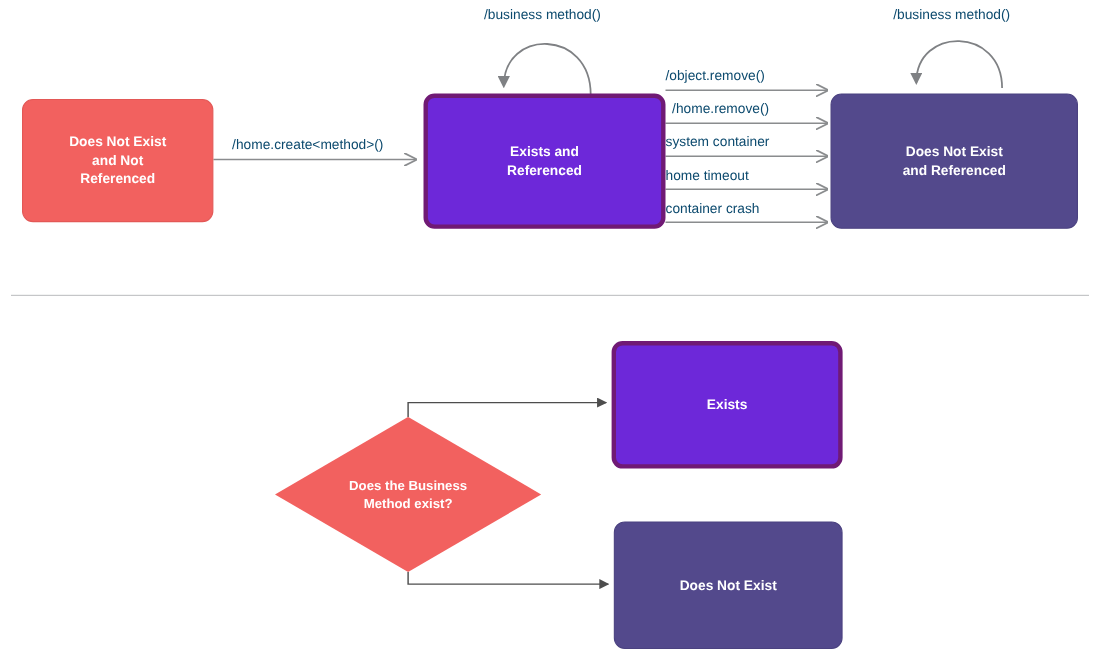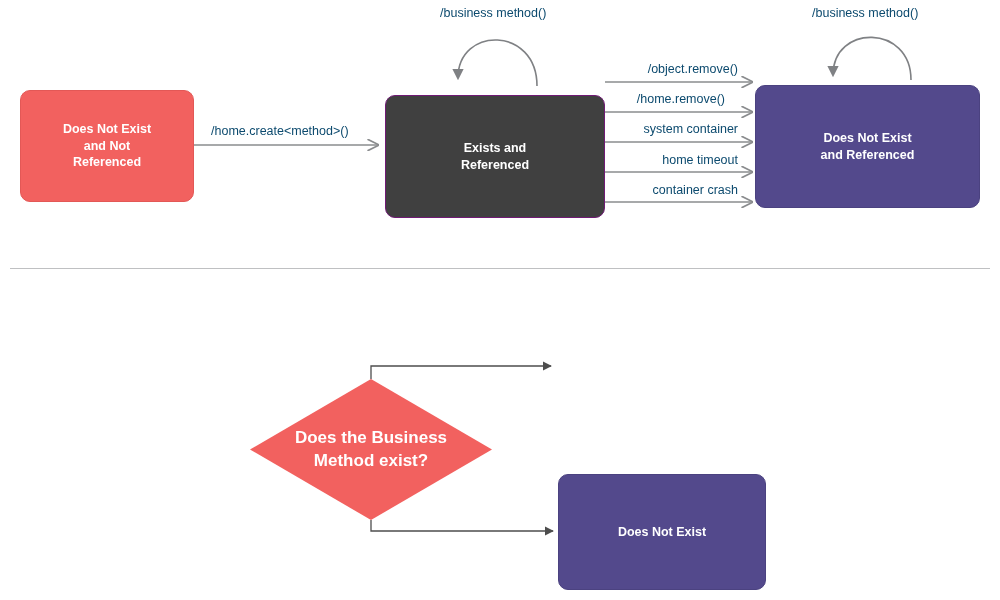--- a/index.html
+++ b/index.html
@@ -44,60 +44,59 @@
   .node .node-label {
     display: block;
     white-space: pre-line;
     padding: 0 8px;
   }
   .node.red {
     background: #f2615f;
     border: 1px solid #e35856;
   }
   .node.blue {
-    background: #404040;
-    border: 1px solid #701a75;
-    margin-top: 10px;
+    background: #6d28d9;
+    border: 4px solid #701a75;
   }
   .node.purple {
     background: #53498c;
     border: 1px solid #4b4280;
   }
   .diamond {
     position: absolute;
     z-index: 2;
   }
   .diamond .diamond-label {
     position: absolute;
     left: 0;
     top: 0;
     width: 100%;
     height: 100%;
     display: flex;
     align-items: center;
     justify-content: center;
     text-align: center;
     color: #ffffff;
-    font-size: 17px;
+    font-size: 12px;
     font-weight: bold;
     line-height: 1.35;
     white-space: pre-line;
     pointer-events: none;
   }
   .edge-label {
     position: absolute;
     color: #0c4a6e;
     font-size: 12.5px;
     font-weight: normal;
     white-space: nowrap;
     z-index: 3;
     background: transparent;
   }
   .edge-label.right {
-    text-align: right;
+    text-align: left;
   }
   .divider {
     position: absolute;
     background: #bfc0c2;
     height: 1px;
     z-index: 1;
   }
 </style>
 </head>
 <body>
@@ -171,36 +170,39 @@
   </div>
 
   <div class="edge-label" style="left:211px; top:124px;">/home.create&lt;method&gt;()</div>
 
   <div class="edge-label" style="left:440px; top:6px;">/business method()</div>
 
   <div class="edge-label" style="left:812px; top:6px;">/business method()</div>
 
   <div class="edge-label right" style="left:605px; top:62px; width:133px;">/object.remove()</div>
 
-  <div class="edge-label right" style="left:592px; top:92px; width:133px;">/home.remove()</div>
+  <div class="edge-label right" style="left:611px; top:92px; width:133px;">/home.remove()</div>
 
   <div class="edge-label right" style="left:605px; top:122px; width:133px;">system container</div>
 
   <div class="edge-label right" style="left:605px; top:153px; width:133px;">home timeout</div>
 
   <div class="edge-label right" style="left:605px; top:183px; width:133px;">container crash</div>
 
   <div class="divider" style="left:10px; top:268px; width:980px;"></div>
 
   <div class="diamond" style="left:250px; top:379px; width:242px; height:141px;">
     <svg viewBox="0 0 242 141" width="242" height="141">
       <polygon points="121,0 242,70.5 121,141 0,70.5" fill="#f2615f"></polygon>
     </svg>
     <span class="diamond-label">Does the Business
 Method exist?</span>
   </div>
 
+  <div class="node blue" style="left:556px; top:310px; width:210px; height:116px;">
+    <span class="node-label">Exists</span>
+  </div>
 
   <div class="node purple" style="left:558px; top:474px; width:208px; height:116px;">
     <span class="node-label">Does Not Exist</span>
   </div>
 
 </div>
 
 </body></html>

